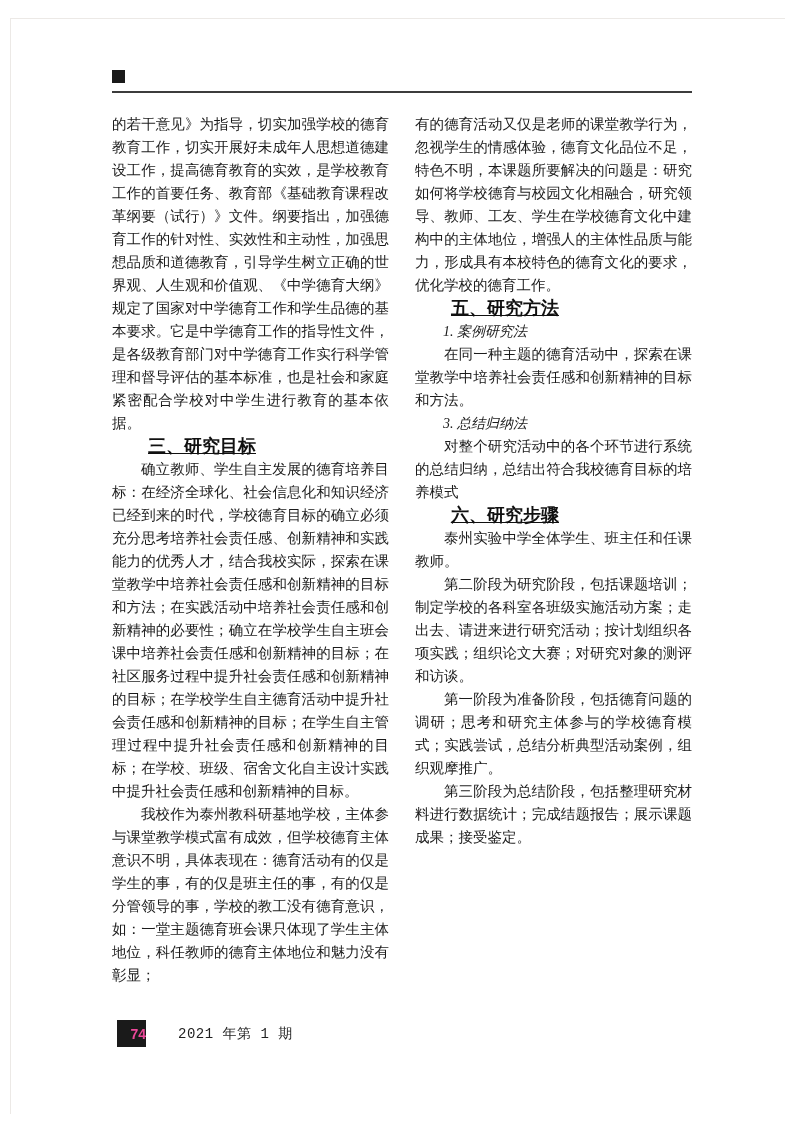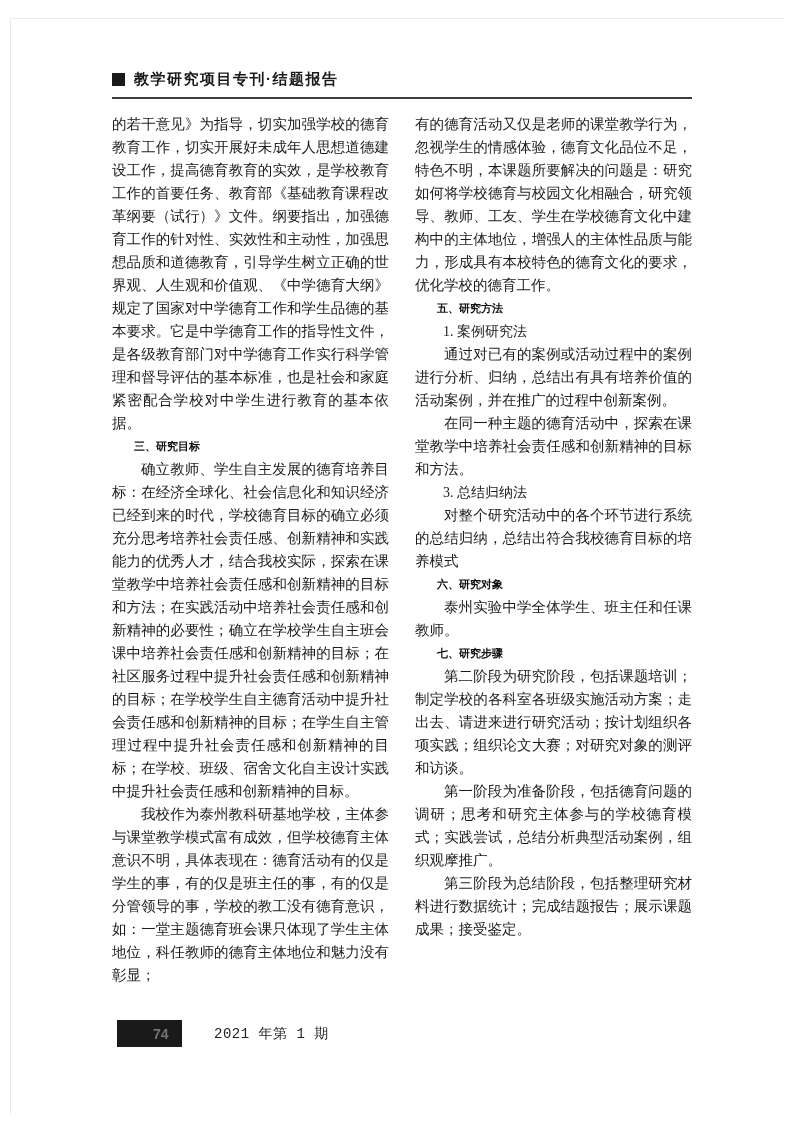--- a/index.html
+++ b/index.html
@@ -40,78 +40,75 @@
   .col {
     width: 277px; flex: 0 0 auto;
     font-size: 14.5px; line-height: 23px;
     text-align: justify;
   }
   .col p, .col h3 { margin: 0; }
   .blk.body { text-indent: 2em; }
   .blk.body-start { text-indent: 0; }
   h3.blk.heading {
     font-family: "Liberation Sans", "DejaVu Sans", sans-serif;
-    font-weight: bold; font-size: 11px; line-height: 23px;
-    text-indent: 2em; color: #101010; text-align: left;
+    font-weight: bold; font-size: 18px; line-height: 23px;
+    text-indent: 2em; color: #101010; text-align: left; text-decoration: underline;
   }
   .blk.method {
-    font-size: 14px; text-indent: 2em; text-align: left;
+    font-style: italic; font-size: 14px; text-indent: 2em; text-align: left;
   }
 
   
   .footer {
     position: absolute; left: 117px; top: 1020px;
     display: flex; align-items: center; gap: 14px;
   }
   .page-num-box {
     width: 29px; height: 27px; background: #1a1a1a;
-    display: flex; align-items: center; justify-content: flex-start;
-    color: #737373;
+    display: flex; align-items: center; justify-content: flex-end;
+    color: #ec4899;
     font-family: "Liberation Sans", "DejaVu Sans", sans-serif;
-    font-weight: bold; font-size: 14px; padding-left: 36px;
+    font-weight: bold; font-size: 14px;
   }
   .issue-label {
     font-family: Liberation Mono, monospace;
     font-size: 14px; color: #1f1f1f; letter-spacing: 0.5px; margin-left: 18px;
   }
 </style>
 </head>
 <body>
 
 <div class="page">
 
   <div class="scan-edge-v"></div>
   <div class="scan-edge-h"></div>
 
   <div class="header">
     <div class="header-row">
       <span class="marker"></span>
-      <span>教学研究项目专刊·结题报告</span>
     </div>
     <div class="header-rule"></div>
   </div>
 
   <div class="content">
     <div class="col">
         <p class="blk body-start">的若干意见》为指导，切实加强学校的德育教育工作，切实开展好未成年人思想道德建设工作，提高德育教育的实效，是学校教育工作的首要任务、教育部《基础教育课程改革纲要（试行）》文件。纲要指出，加强德育工作的针对性、实效性和主动性，加强思想品质和道德教育，引导学生树立正确的世界观、人生观和价值观、《中学德育大纲》规定了国家对中学德育工作和学生品德的基本要求。它是中学德育工作的指导性文件，是各级教育部门对中学德育工作实行科学管理和督导评估的基本标准，也是社会和家庭紧密配合学校对中学生进行教育的基本依据。</p>
         <h3 class="blk heading">三、研究目标</h3>
         <p class="blk body">确立教师、学生自主发展的德育培养目标：在经济全球化、社会信息化和知识经济已经到来的时代，学校德育目标的确立必须充分思考培养社会责任感、创新精神和实践能力的优秀人才，结合我校实际，探索在课堂教学中培养社会责任感和创新精神的目标和方法；在实践活动中培养社会责任感和创新精神的必要性；确立在学校学生自主班会课中培养社会责任感和创新精神的目标；在社区服务过程中提升社会责任感和创新精神的目标；在学校学生自主德育活动中提升社会责任感和创新精神的目标；在学生自主管理过程中提升社会责任感和创新精神的目标；在学校、班级、宿舍文化自主设计实践中提升社会责任感和创新精神的目标。</p>
         <p class="blk body">我校作为泰州教科研基地学校，主体参与课堂教学模式富有成效，但学校德育主体意识不明，具体表现在：德育活动有的仅是学生的事，有的仅是班主任的事，有的仅是分管领导的事，学校的教工没有德育意识，如：一堂主题德育班会课只体现了学生主体地位，科任教师的德育主体地位和魅力没有彰显；</p>
       </div>
     <div class="col">
         <p class="blk body-start">有的德育活动又仅是老师的课堂教学行为，忽视学生的情感体验，德育文化品位不足，特色不明，本课题所要解决的问题是：研究如何将学校德育与校园文化相融合，研究领导、教师、工友、学生在学校德育文化中建构中的主体地位，增强人的主体性品质与能力，形成具有本校特色的德育文化的要求，优化学校的德育工作。</p>
         <h3 class="blk heading">五、研究方法</h3>
         <p class="blk method">1. 案例研究法</p>
-        <p class="blk body">通过对已有的案例或活动过程中的案例进行分析、归纳，总结出有具有培养价值的活动案例，并在推广的过程中创新案例。</p>
         <p class="blk body">在同一种主题的德育活动中，探索在课堂教学中培养社会责任感和创新精神的目标和方法。</p>
         <p class="blk method">3. 总结归纳法</p>
         <p class="blk body">对整个研究活动中的各个环节进行系统的总结归纳，总结出符合我校德育目标的培养模式</p>
-        <h3 class="blk heading">六、研究对象</h3>
+        <h3 class="blk heading">六、研究步骤</h3>
         <p class="blk body">泰州实验中学全体学生、班主任和任课教师。</p>
-        <h3 class="blk heading">七、研究步骤</h3>
         <p class="blk body">第二阶段为研究阶段，包括课题培训；制定学校的各科室各班级实施活动方案；走出去、请进来进行研究活动；按计划组织各项实践；组织论文大赛；对研究对象的测评和访谈。</p>
         <p class="blk body">第一阶段为准备阶段，包括德育问题的调研；思考和研究主体参与的学校德育模式；实践尝试，总结分析典型活动案例，组织观摩推广。</p>
         <p class="blk body">第三阶段为总结阶段，包括整理研究材料进行数据统计；完成结题报告；展示课题成果；接受鉴定。</p>
       </div>
   </div>
 
   <div class="footer">
     <div class="page-num-box">
       <span>74</span>
     </div>

